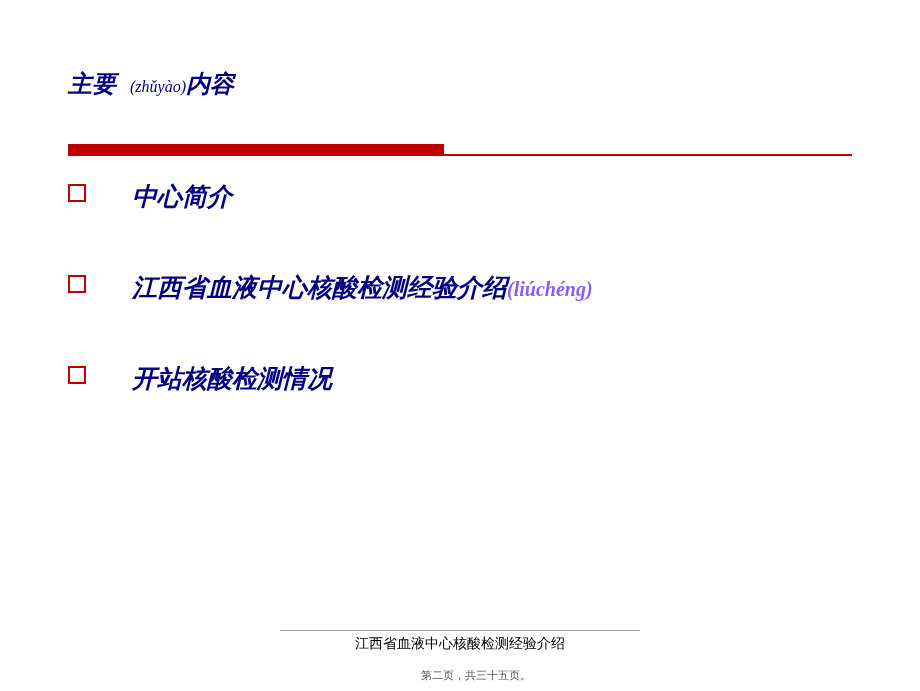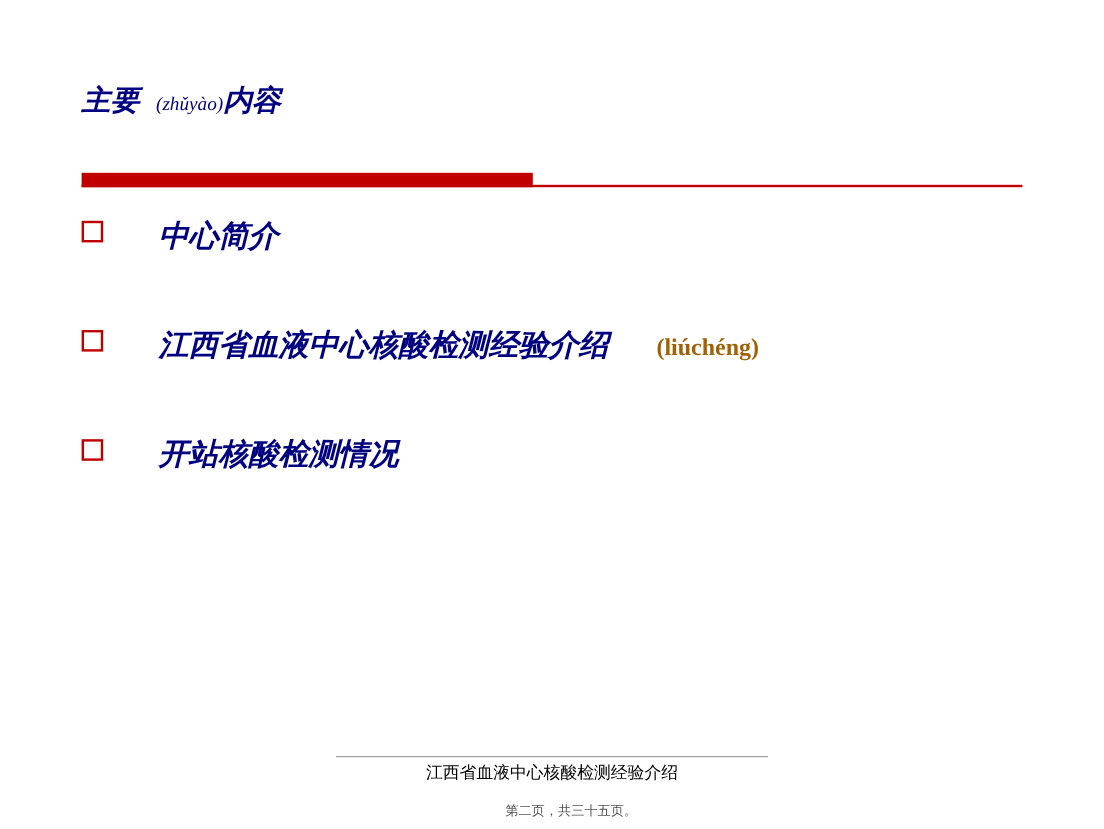--- a/index.html
+++ b/index.html
@@ -82,25 +82,25 @@
     align-self: flex-start;
   }
   .item-text {
     color: #000080;
     font-size: 25px;
     font-weight: bold;
     font-style: italic;
     font-family: "KaiTi", "STKaiti", "楷体", serif;
   }
   .item-pinyin {
-    color: #a16207;
+    color: #8b5cf6;
     font-size: 20px;
     font-weight: bold;
+    font-style: italic;
     font-family: "Times New Roman", serif;
-    margin-left: 40px;
   }
   .footer-line {
     position: absolute;
     bottom: 60px;
     left: 280px;
     right: 280px;
     border-top: 1px solid #a0a0a0;
   }
   .footer-title {
     position: absolute;

